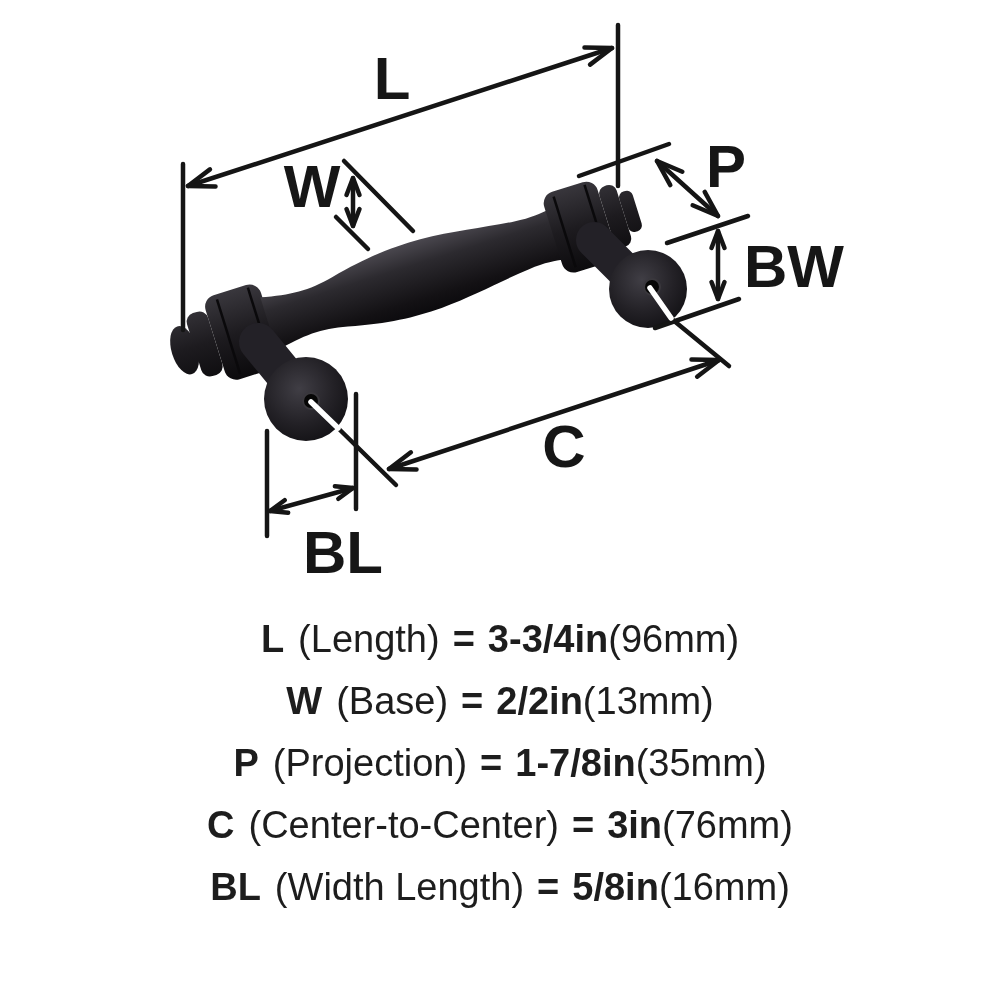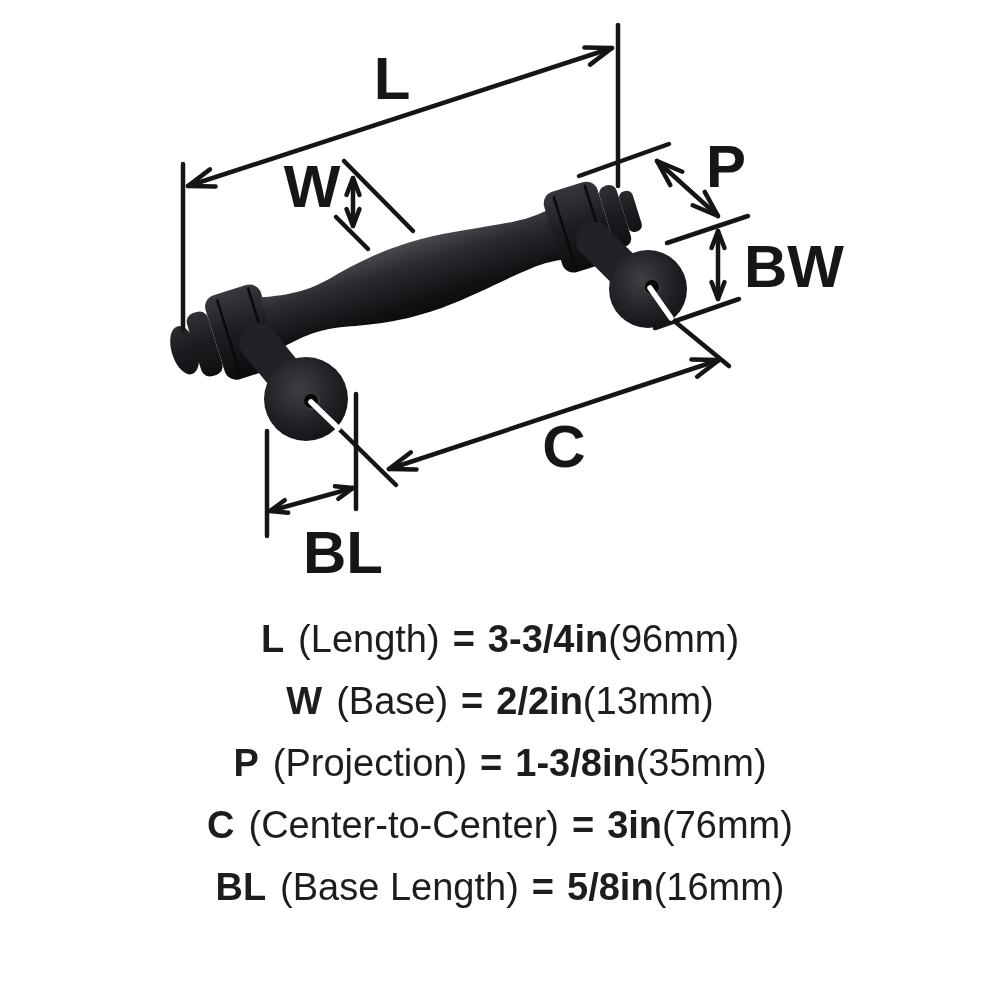--- a/index.html
+++ b/index.html
@@ -124,18 +124,18 @@
     <text class="dim-label" x="312" y="207" text-anchor="middle">W</text>
     <text class="dim-label" x="726" y="187" text-anchor="middle">P</text>
     <text class="dim-label" x="794" y="287" text-anchor="middle">BW</text>
     <text class="dim-label" x="564" y="467" text-anchor="middle">C</text>
     <text class="dim-label" x="343" y="573" text-anchor="middle">BL</text>
   </svg>
 
   <div class="legend">
     <div class="legend-row"><span class="b">L</span><span class="r">(Length)</span><span class="eq">=</span><span class="b">3-3/4in</span><span class="r metric">(96mm)</span></div>
     <div class="legend-row"><span class="b">W</span><span class="r">(Base)</span><span class="eq">=</span><span class="b">2/2in</span><span class="r metric">(13mm)</span></div>
-    <div class="legend-row"><span class="b">P</span><span class="r">(Projection)</span><span class="eq">=</span><span class="b">1-3/8in</span><span class="r metric">(35mm)</span></div>
+    <div class="legend-row"><span class="b">P</span><span class="r">(Projection)</span><span class="eq">=</span><span class="b">1-7/8in</span><span class="r metric">(35mm)</span></div>
     <div class="legend-row"><span class="b">C</span><span class="r">(Center-to-Center)</span><span class="eq">=</span><span class="b">3in</span><span class="r metric">(76mm)</span></div>
-    <div class="legend-row"><span class="b">BL</span><span class="r">(Base Length)</span><span class="eq">=</span><span class="b">5/8in</span><span class="r metric">(16mm)</span></div>
+    <div class="legend-row"><span class="b">BL</span><span class="r">(Width Length)</span><span class="eq">=</span><span class="b">5/8in</span><span class="r metric">(16mm)</span></div>
   </div>
 
 </div>
 
 </body></html>

